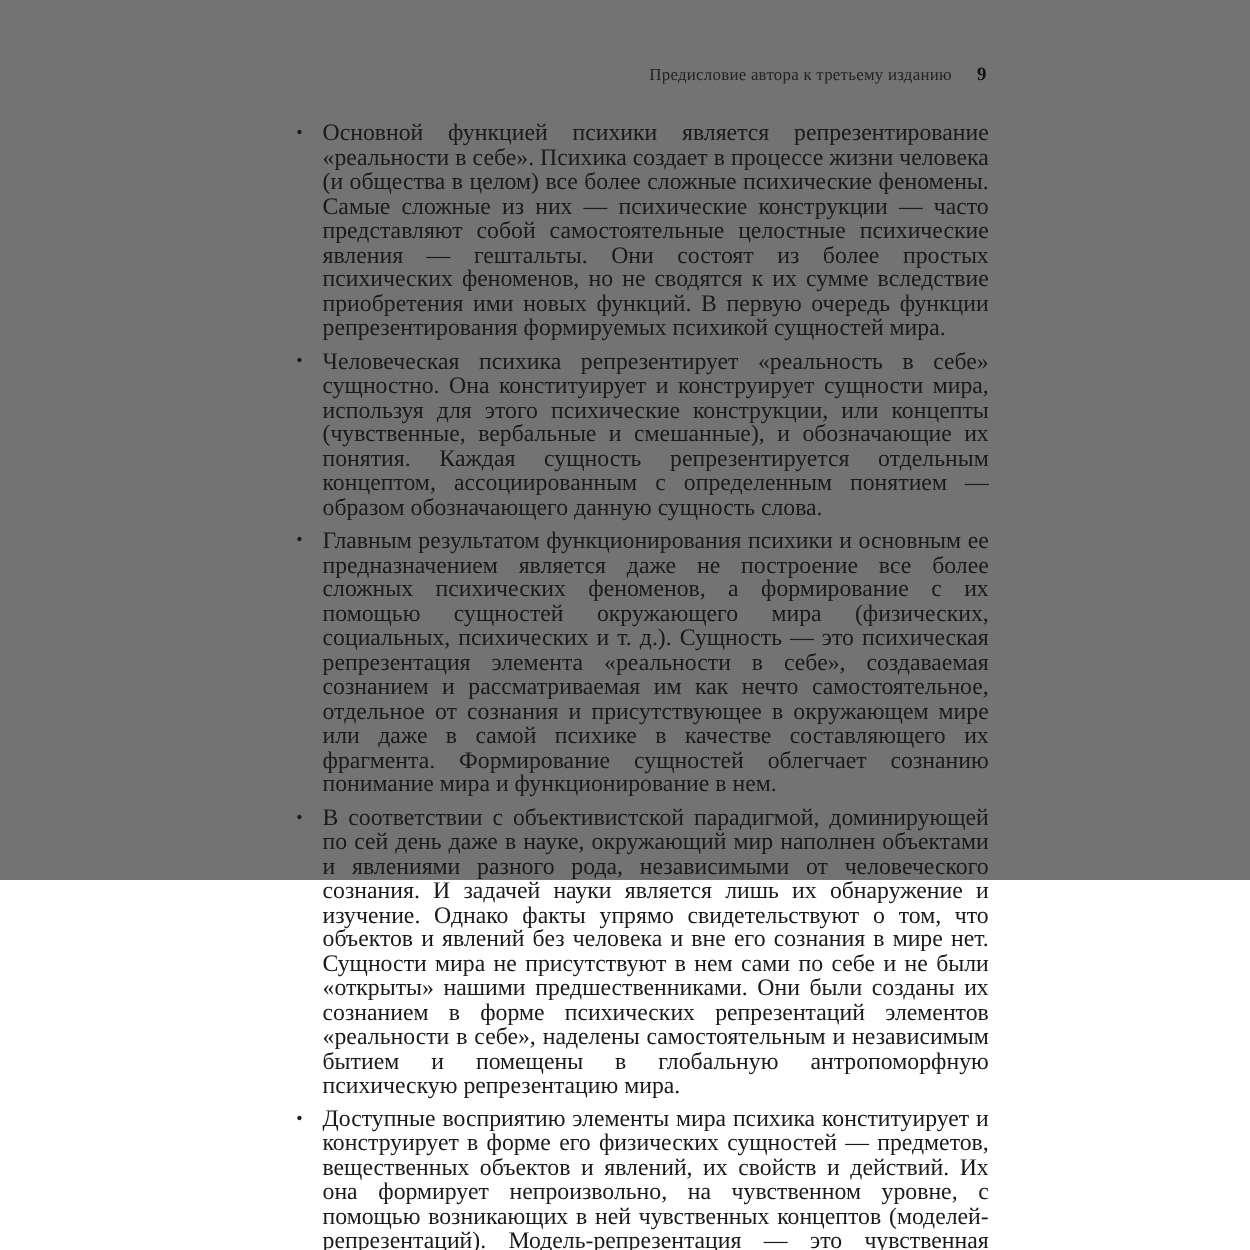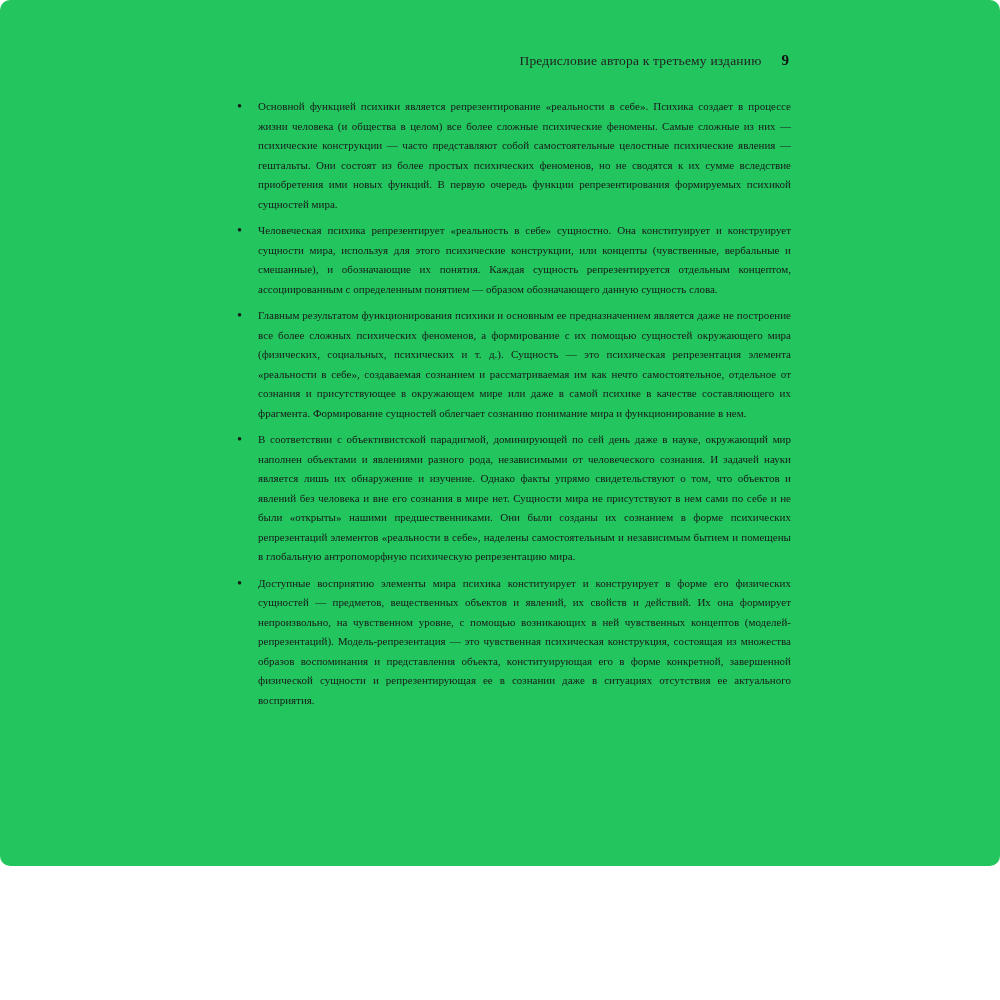--- a/index.html
+++ b/index.html
@@ -6,25 +6,24 @@
     margin: 0;
     padding: 0;
     background: #ffffff;
     width: 1000px;
     height: 1000px;
     overflow: hidden;
   }
   .page {
     position: relative;
     width: 1000px;
-    height: 866px;
-    background: #22c55e;
+    height: 704px;
+    background: #737373;
     font-family: "Liberation Serif", "DejaVu Serif", serif;
     color: #1a1a1a;
-    border-radius: 10px;
   }
   .content {
     position: absolute;
     left: 235px;
     top: 52px;
     width: 556px;
   }
   .running-head {
     display: flex;
     justify-content: flex-end;
@@ -52,21 +51,21 @@
   .bullet-marker {
     flex: 0 0 21px;
     font-size: 14.5px;
     line-height: 19.5px;
     color: #1a1a1a;
     padding-left: 2px;
   }
   .bullet-text {
     margin: 0;
     flex: 1 1 auto;
-    font-size: 11px;
+    font-size: 19px;
     line-height: 19.5px;
     text-align: justify;
     color: #1a1a1a;
     font-family: Liberation Serif, serif;
   }
 </style>
 </head>
 <body>
 
 <div class="page">

